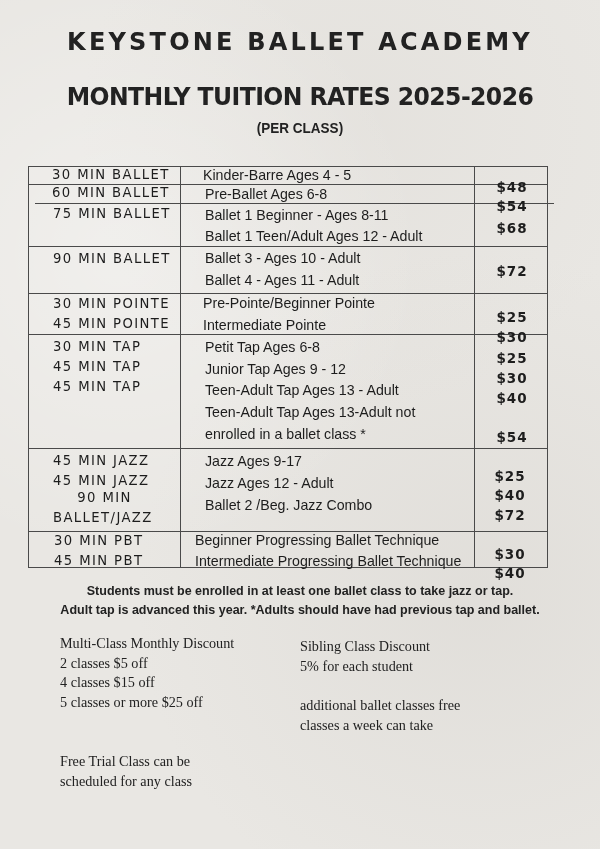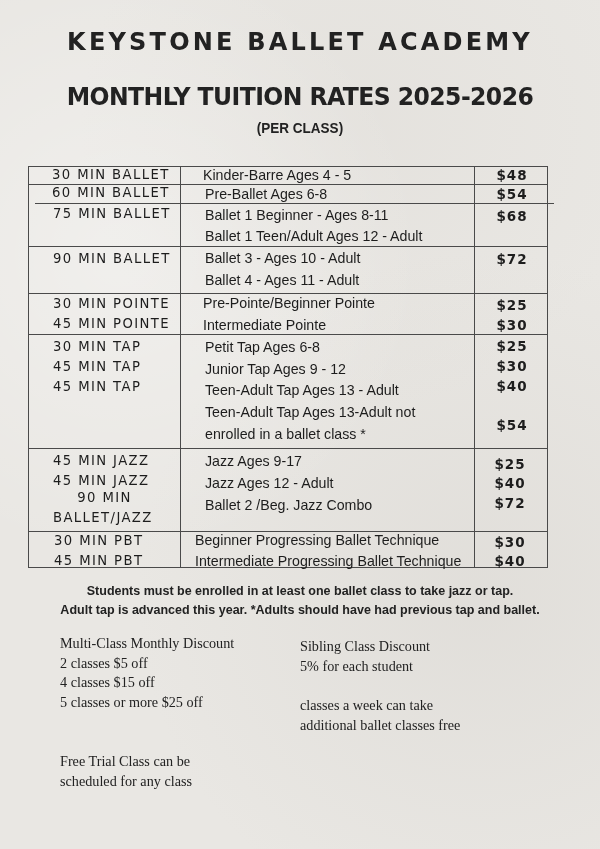--- a/index.html
+++ b/index.html
@@ -38,21 +38,21 @@
       position: absolute; font-family: "DejaVu Sans", sans-serif;
       font-size: 13.2px; letter-spacing: 1.4px; color: #1d1d1d; white-space: nowrap;
     }
     .cell-cls {
       position: absolute; font-family: "Liberation Sans", sans-serif;
       font-size: 14.2px; color: #1d1d1d; white-space: nowrap;
     }
     .cell-price {
       position: absolute; width: 74px; text-align: center;
       font-family: "DejaVu Sans", sans-serif; font-weight: bold;
-      font-size: 13.5px; letter-spacing: 1px; color: #1d1d1d;
+      font-size: 13.5px; letter-spacing: 1px; color: #1d1d1d; margin-top: 12px;
     }
     .note {
       left: 0; width: 600px; text-align: center;
       font-family: "Liberation Sans", sans-serif; font-weight: bold;
       font-size: 12.5px; color: #222;
     }
     .info {
       font-family: Liberation Serif, serif; font-size: 14.2px;
       color: #222; line-height: 19.6px;
     }
@@ -164,15 +164,15 @@
   <div>Free Trial Class can be</div>
   <div>scheduled for any class</div>
 </div>
 
 <div class="abs info" style="left:300px; top:637px;">
   <div>Sibling Class Discount</div>
   <div>5% for each student</div>
 </div>
 
 <div class="abs info" style="left:300px; top:696px;">
+  <div>additional ballet classes free</div>
   <div>classes a week can take</div>
-  <div>additional ballet classes free</div>
 </div>
 
 </body></html>

